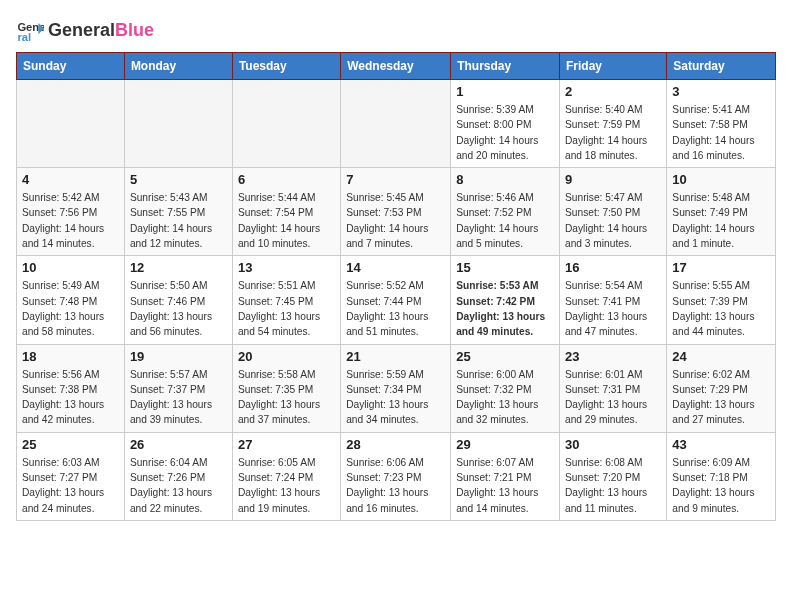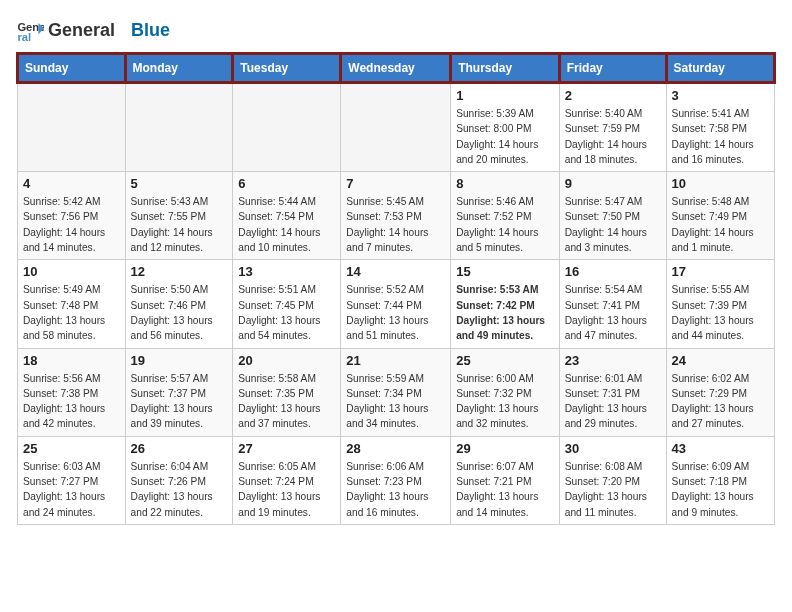--- a/index.html
+++ b/index.html
@@ -43,21 +43,21 @@
       width: 100%;
       border-collapse: collapse;
       font-size: 10.5px;
     }
     .calendar-table th {
       background-color: #3a7bc8;
       color: #fff;
       text-align: left;
       padding: 6px 6px;
       font-size: 12px;
-      border: 3px solid #7f1d1d;
+      border: 1px solid #7f1d1d;
     }
     .calendar-table td {
       vertical-align: top;
       border: 1px solid #ccc;
       padding: 4px 5px;
       width: 113px;
       min-height: 80px;
       background: #fff;
     }
     .calendar-table td.empty {
@@ -82,23 +82,23 @@
 <body>
 
 <div class="header-area">
   <div class="logo">
     <svg class="logo-icon" viewBox="0 0 40 40">
       <text x="2" y="22" font-size="16" font-weight="bold" fill="#333">Gene</text>
       <text x="2" y="36" font-size="16" font-weight="bold" fill="#4a90c4">ral</text>
       <polygon points="32,10 40,18 32,26" fill="#4a90c4"></polygon>
     </svg>
     <div>
-      <div style="display:flex;gap:16px;align-items:center;">
+      <div style="display:flex;gap:0;align-items:center;">
         <span style="font-size:18px;font-weight:bold;color:#333;">General</span>
-          <span style="font-size:18px;font-weight:bold;color:#0369a1;">Blue</span>
+          <span style="font-size:18px;font-weight:bold;color:#ec4899;">Blue</span>
       </div>
     </div>
   </div>
 </div>
 
 <table class="calendar-table">
   <thead>
     <tr>
     <th>Sunday</th>
         <th>Monday</th>

